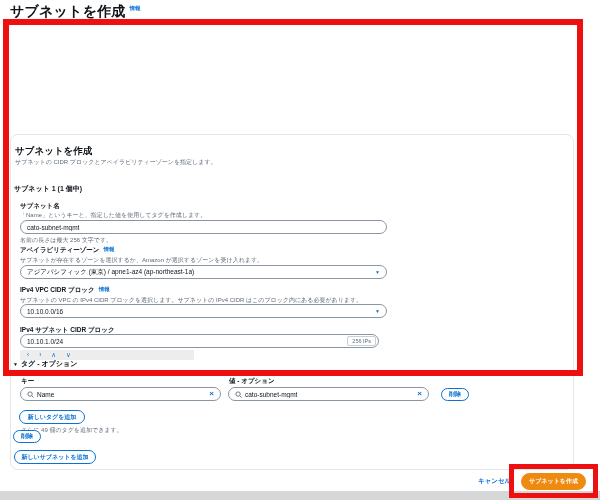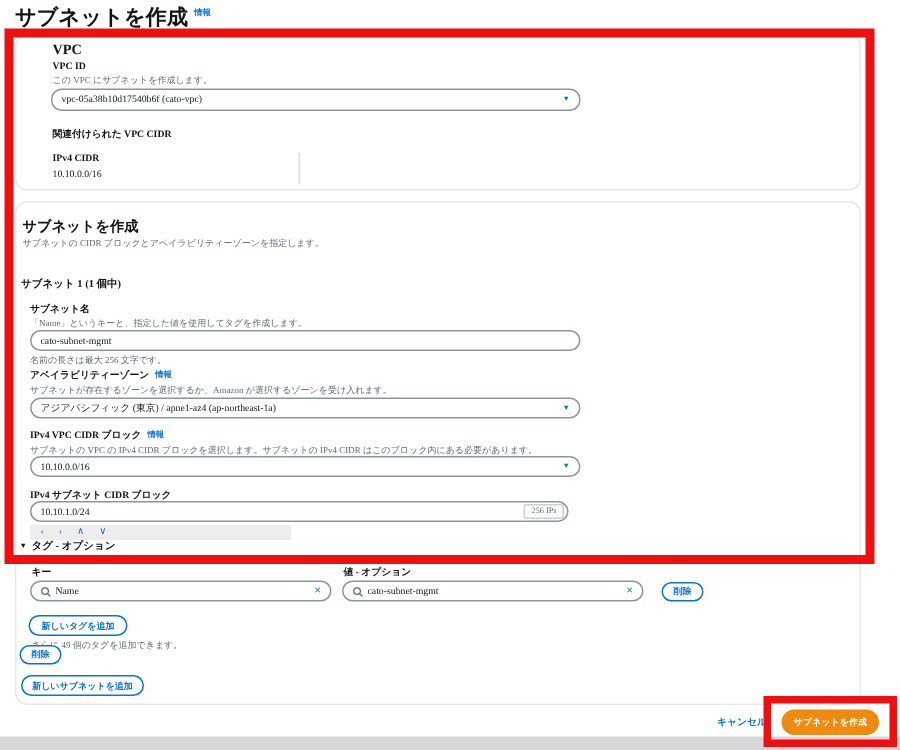--- a/index.html
+++ b/index.html
@@ -1,17 +1,17 @@
 <!DOCTYPE html>
 <html><head>
 <meta charset="utf-8">
 <style>
   html,body{margin:0;padding:0;background:#fff;}
   .screen{position:relative;width:600px;height:500px;background:#fff;overflow:hidden;
-          font-family:Liberation Serif, serif;color:#0f141a;}
+          font-family:Liberation Sans, sans-serif;color:#0f141a;}
   .abs{position:absolute;box-sizing:border-box;}
   .h1{font-size:14px;font-weight:bold;white-space:nowrap;letter-spacing:.2px;}
   .h2{font-size:9.5px;font-weight:bold;white-space:nowrap;}
   .lbl{font-size:6.5px;font-weight:bold;white-space:nowrap;}
   .desc{font-size:6px;color:#5f6b7a;white-space:nowrap;}
   .val{font-size:6.5px;white-space:nowrap;}
   .info{font-size:5.5px;color:#0972d3;font-weight:bold;text-decoration:none;cursor:pointer;}
   .card{background:#fff;border:1px solid #e4e7ea;border-radius:8px;}
   .select,.tinput{border:1px solid #8a95a3;border-radius:7px;background:#fff;display:flex;
                   align-items:center;padding:0 6px;font-size:6.5px;}
@@ -39,33 +39,20 @@
 </head>
 <body>
 
 <div class="screen">
 
   <div class="abs" style="left:10px;top:3px;display:flex;align-items:flex-start;gap:4px;">
     <span class="h1">サブネットを作成</span>
     <a class="info" style="margin-top:2px;">情報</a>
   </div>
 
-  <div class="card abs" style="left:10px;top:23px;width:564px;height:104px;">
-    <span class="h2 abs" style="left:24px;top:5px;">VPC</span>
-    <span class="lbl abs" style="left:24px;top:17px;">VPC ID</span>
-    <span class="desc abs" style="left:24px;top:25px;">この VPC にサブネットを作成します。</span>
-    <div class="select abs" style="left:23px;top:35px;width:353px;height:15px;">
-      <span class="val">vpc-05a38b10d17540b6f (cato-vpc)</span>
-      <span class="caret">▼</span>
-    </div>
-    <span class="lbl abs" style="left:24px;top:61px;">関連付けられた VPC CIDR</span>
-    <span class="lbl abs" style="left:24px;top:78px;">IPv4 CIDR</span>
-    <span class="val abs" style="left:24px;top:89px;">10.10.0.0/16</span>
-    <div class="vdiv abs" style="left:188px;top:78px;height:21px;"></div>
-  </div>
 
   <div class="card abs" style="left:10px;top:134px;width:564px;height:336px;">
     <span class="h2 abs" style="left:4px;top:10px;">サブネットを作成</span>
     <span class="desc abs" style="left:4px;top:23px;">サブネットの CIDR ブロックとアベイラビリティーゾーンを指定します。</span>
     <span class="lbl abs" style="left:3px;top:49px;font-size:7px;">サブネット 1 (1 個中)</span>
 
     <span class="lbl abs" style="left:9px;top:67px;">サブネット名</span>
     <span class="desc abs" style="left:9px;top:76px;">「Name」というキーと、指定した値を使用してタグを作成します。</span>
     <div class="tinput abs" style="left:9px;top:85px;width:367px;height:14px;">
       <input class="raw" type="text" value="cato-subnet-mgmt" style="">

